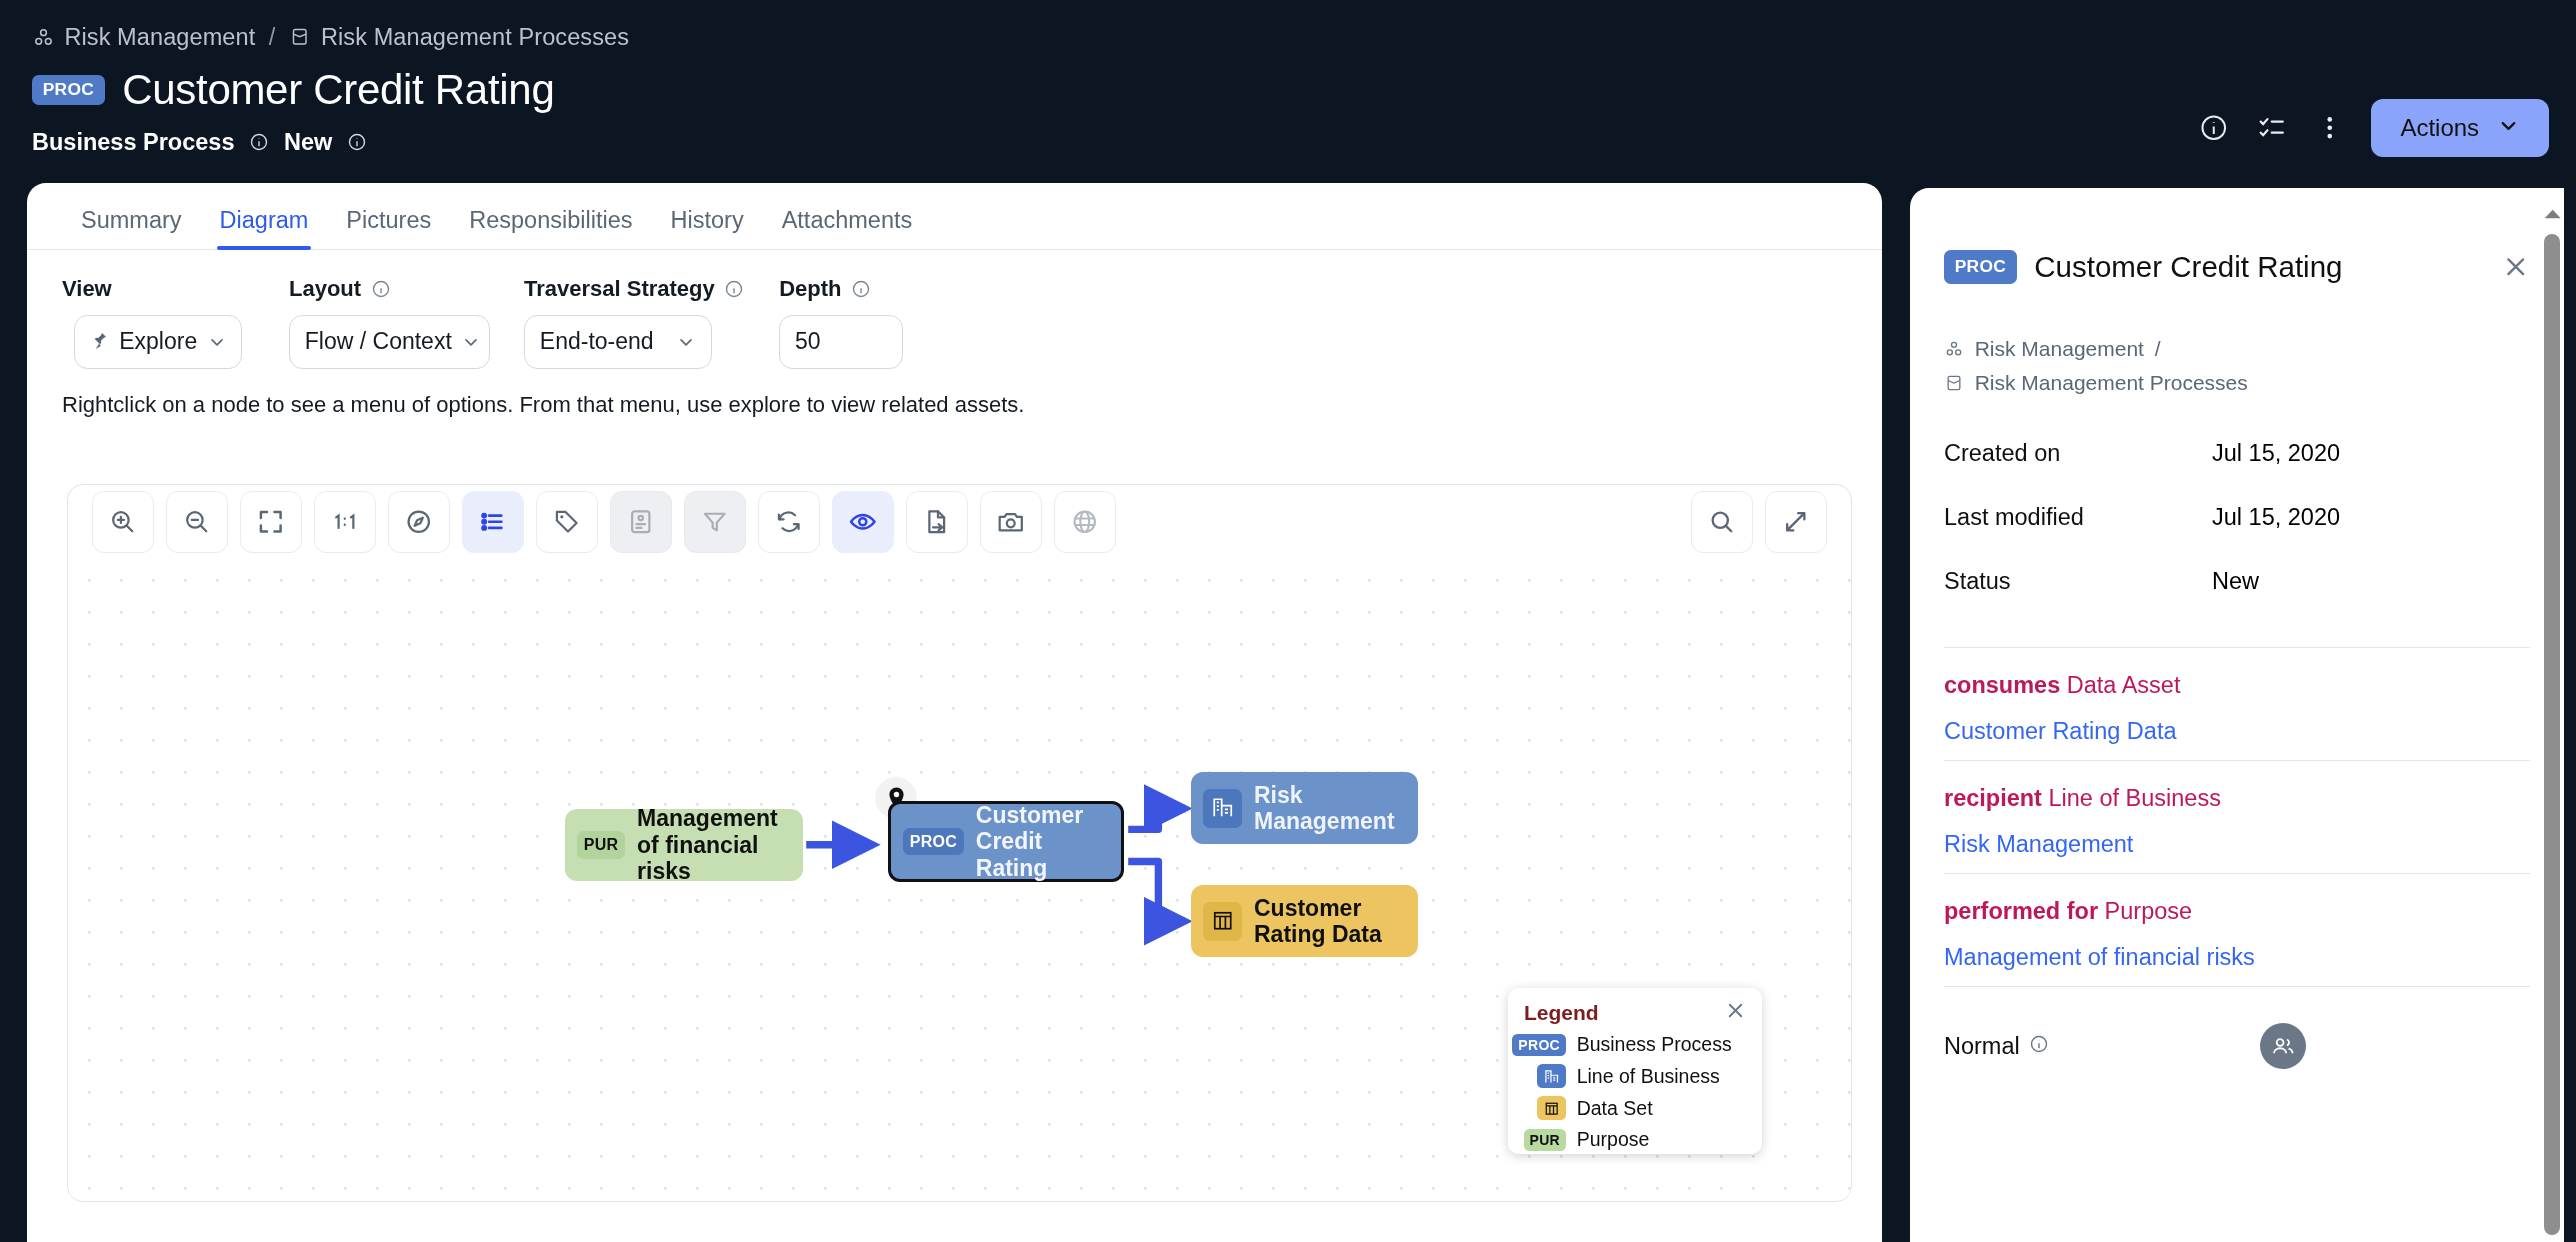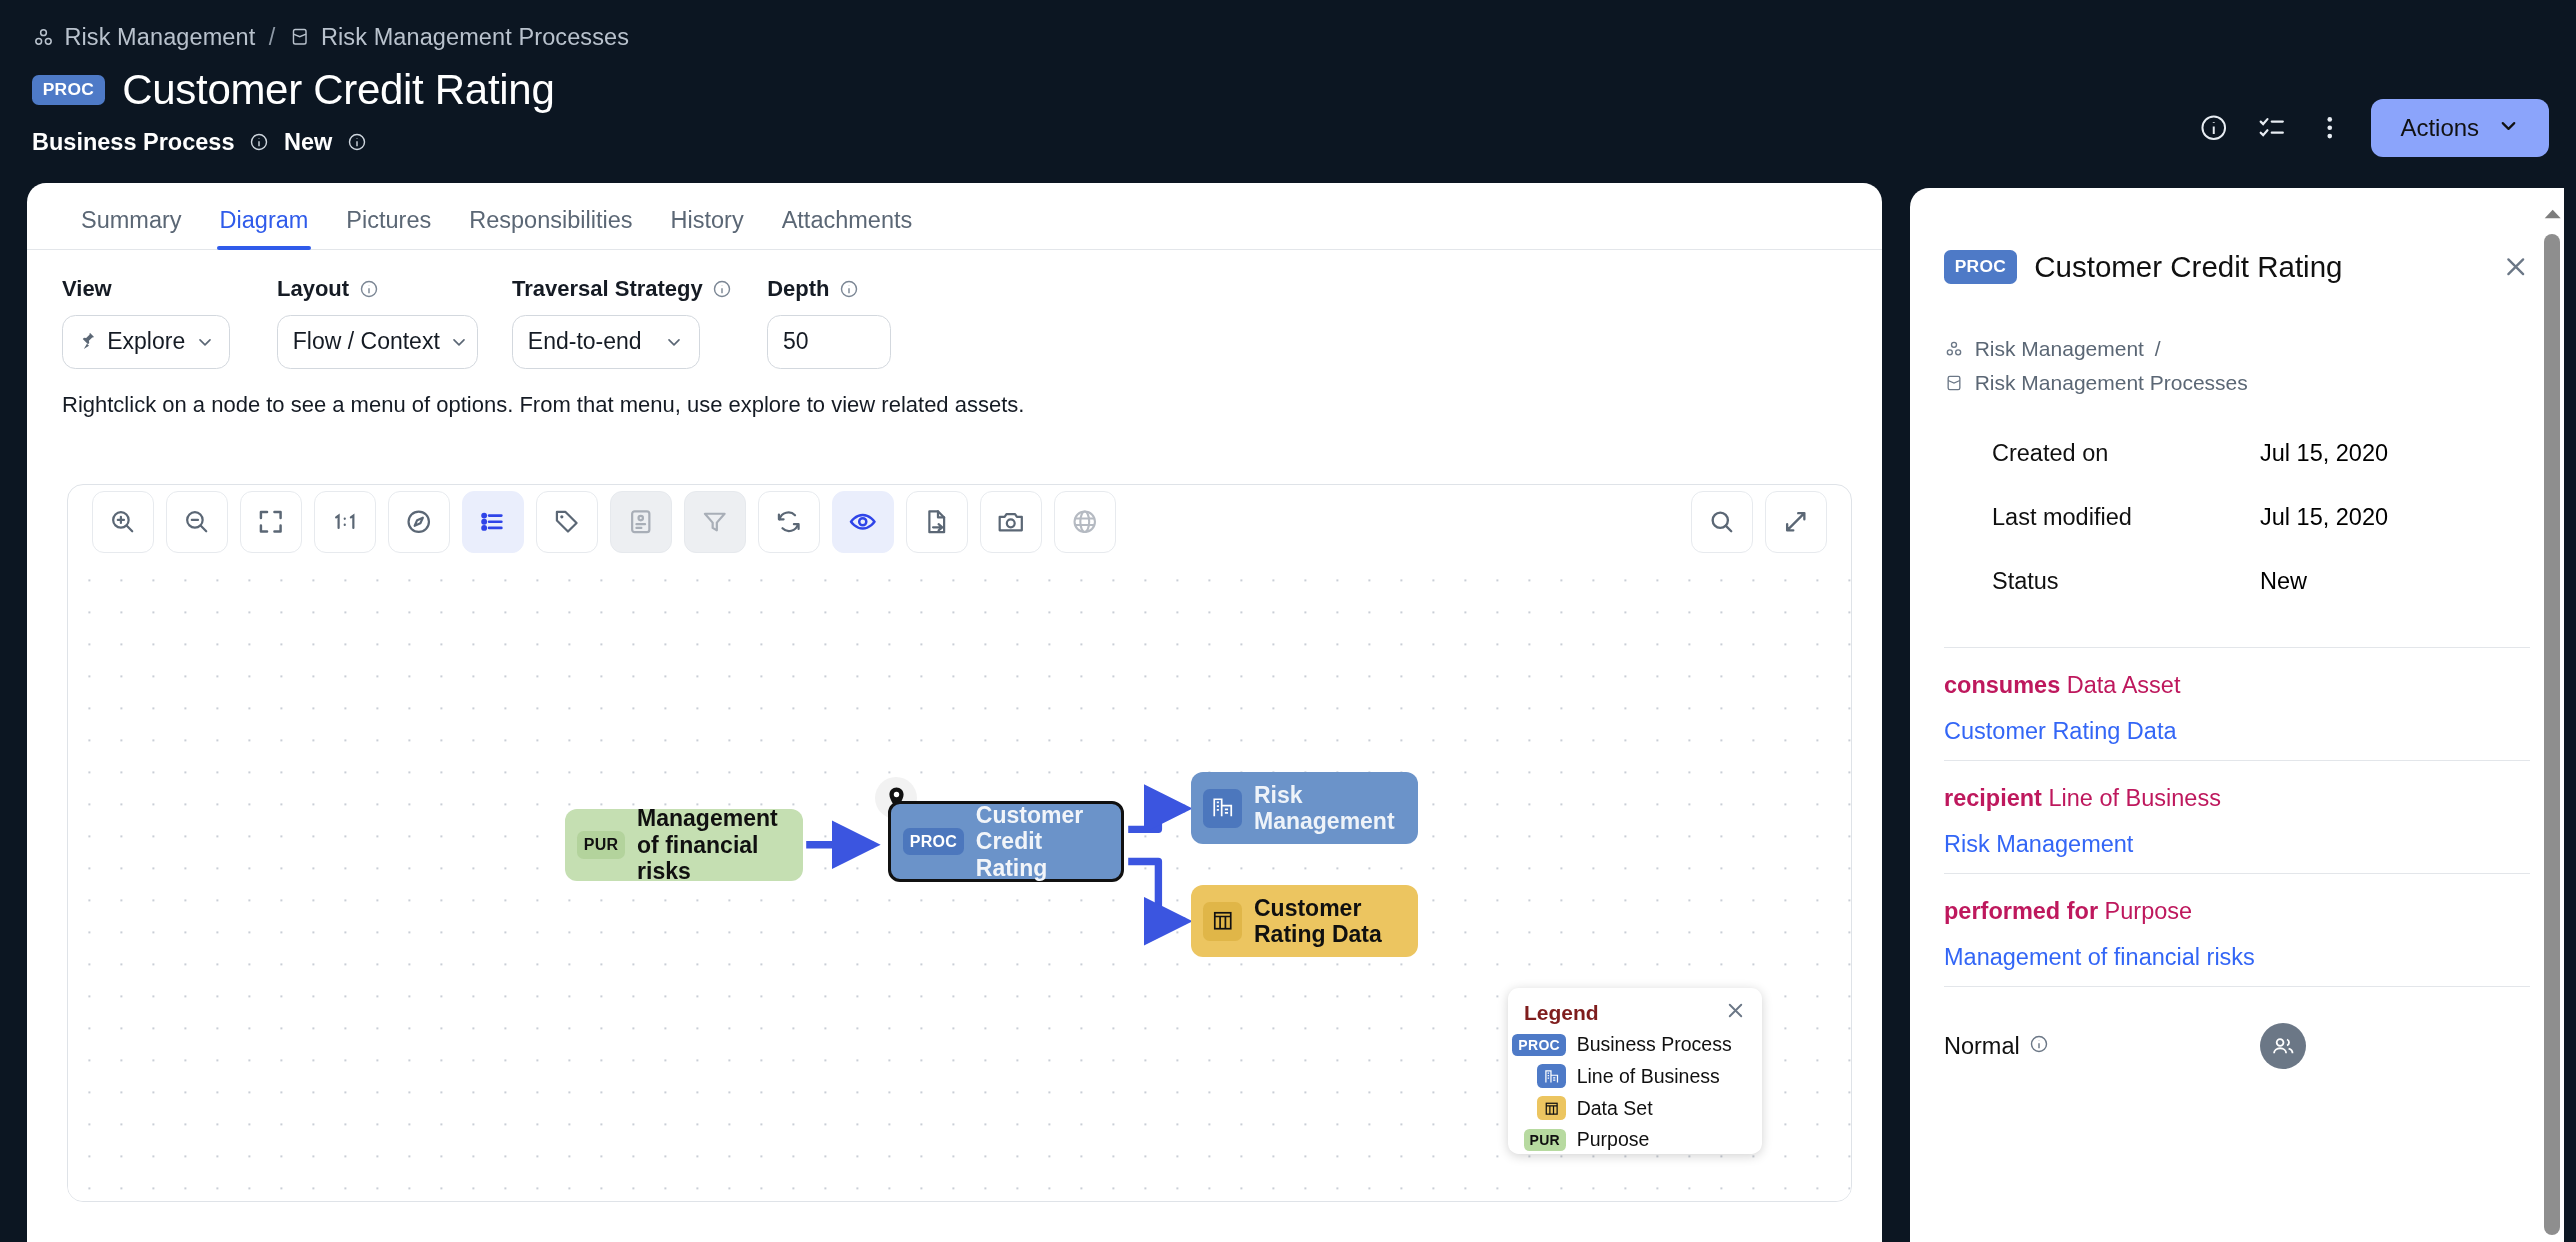--- a/index.html
+++ b/index.html
@@ -54,21 +54,21 @@
 
   .controls { position: relative; padding: 25.5px 35px 0 35px; display: flex; align-items: flex-start; gap: 0; }
   .ctl { display: flex; flex-direction: column; }
   .ctl-label { display: flex; align-items: center; gap: 9.4px; font-size: 22px; font-weight: bold; color: #151b24; margin-bottom: 12px; height: 27px; }
   .select-box {
     height: 54px; border: 1.3px solid #d3d8de; border-radius: 13.4px; background: #fff;
     display: flex; align-items: center; padding: 0 14.8px; gap: 9.4px; cursor: pointer;
   }
   .select-val { font-size: 23px; color: #151b24; white-space: nowrap; }
   .chev { margin-left: auto; width: 20px; height: 20px; flex: none; }
-  .w-view { width: 168px; }
+  .w-view { width: 168px; margin-left: 12px; }
   .w-layout { width: 201px; }
   .w-trav { width: 188px; }
   .w-depth { width: 124px; }
   .gap-a { width: 47px; } .gap-b { width: 34px; } .gap-c { width: 35px; }
 
   .diagram-tools { position: absolute; right: 34px; top: 326px; display: flex; align-items: center; gap: 0; }
   .dt-btn { width: 60px; height: 60px; display: flex; align-items: center; justify-content: center; border: none; background: transparent; cursor: pointer; border-radius: 6.7px; }
 
   .hint { padding: 23px 35px 0 35px; font-size: 22px; color: #151b24; }
 
@@ -139,21 +139,21 @@
   .sp-header { display: flex; align-items: center; gap: 17.4px; padding: 62px 34px 0 34px; }
   .sp-chip { background: #4e7ac7; color: #fff; font-size: 17.4px; font-weight: bold; border-radius: 6.7px; padding: 8px 10.7px; line-height: 1; letter-spacing: 0.3px; }
   .sp-title { font-size: 29.5px; color: #101010; }
   .sp-close { margin-left: auto; width: 29.5px; height: 29.5px; cursor: pointer; }
 
   .sp-crumbs { padding: 48px 34px 0 34px; }
   .sp-crumb-line { display: flex; align-items: center; gap: 10.7px; height: 34px; }
   .sp-crumb-txt { font-size: 21px; color: #5b6775; }
   .sp-crumb-icon { width: 20px; height: 20px; flex: none; }
 
-  .sp-rows { padding: 40px 34px 0 34px; margin-left: 48px; }
+  .sp-rows { padding: 40px 34px 0 34px; }
   .sp-row { display: flex; align-items: baseline; height: 64px; }
   .sp-row-label { font-size: 23.5px; color: #101010; width: 268px; }
   .sp-row-value { font-size: 23.5px; color: #000000; }
 
   .sp-divider { margin: 14.8px 34px 0 34px; height: 1.3px; background: #e3e6ea; }
   .sp-section { padding: 24px 34px 0 34px; }
   .sp-rel { font-size: 23.5px; color: #be185d; }
   .sp-rel b { font-weight: bold; }
   .sp-link { display: block; margin-top: 19px; font-size: 23.5px; color: #3366f6; cursor: pointer; text-decoration: none; }
 

